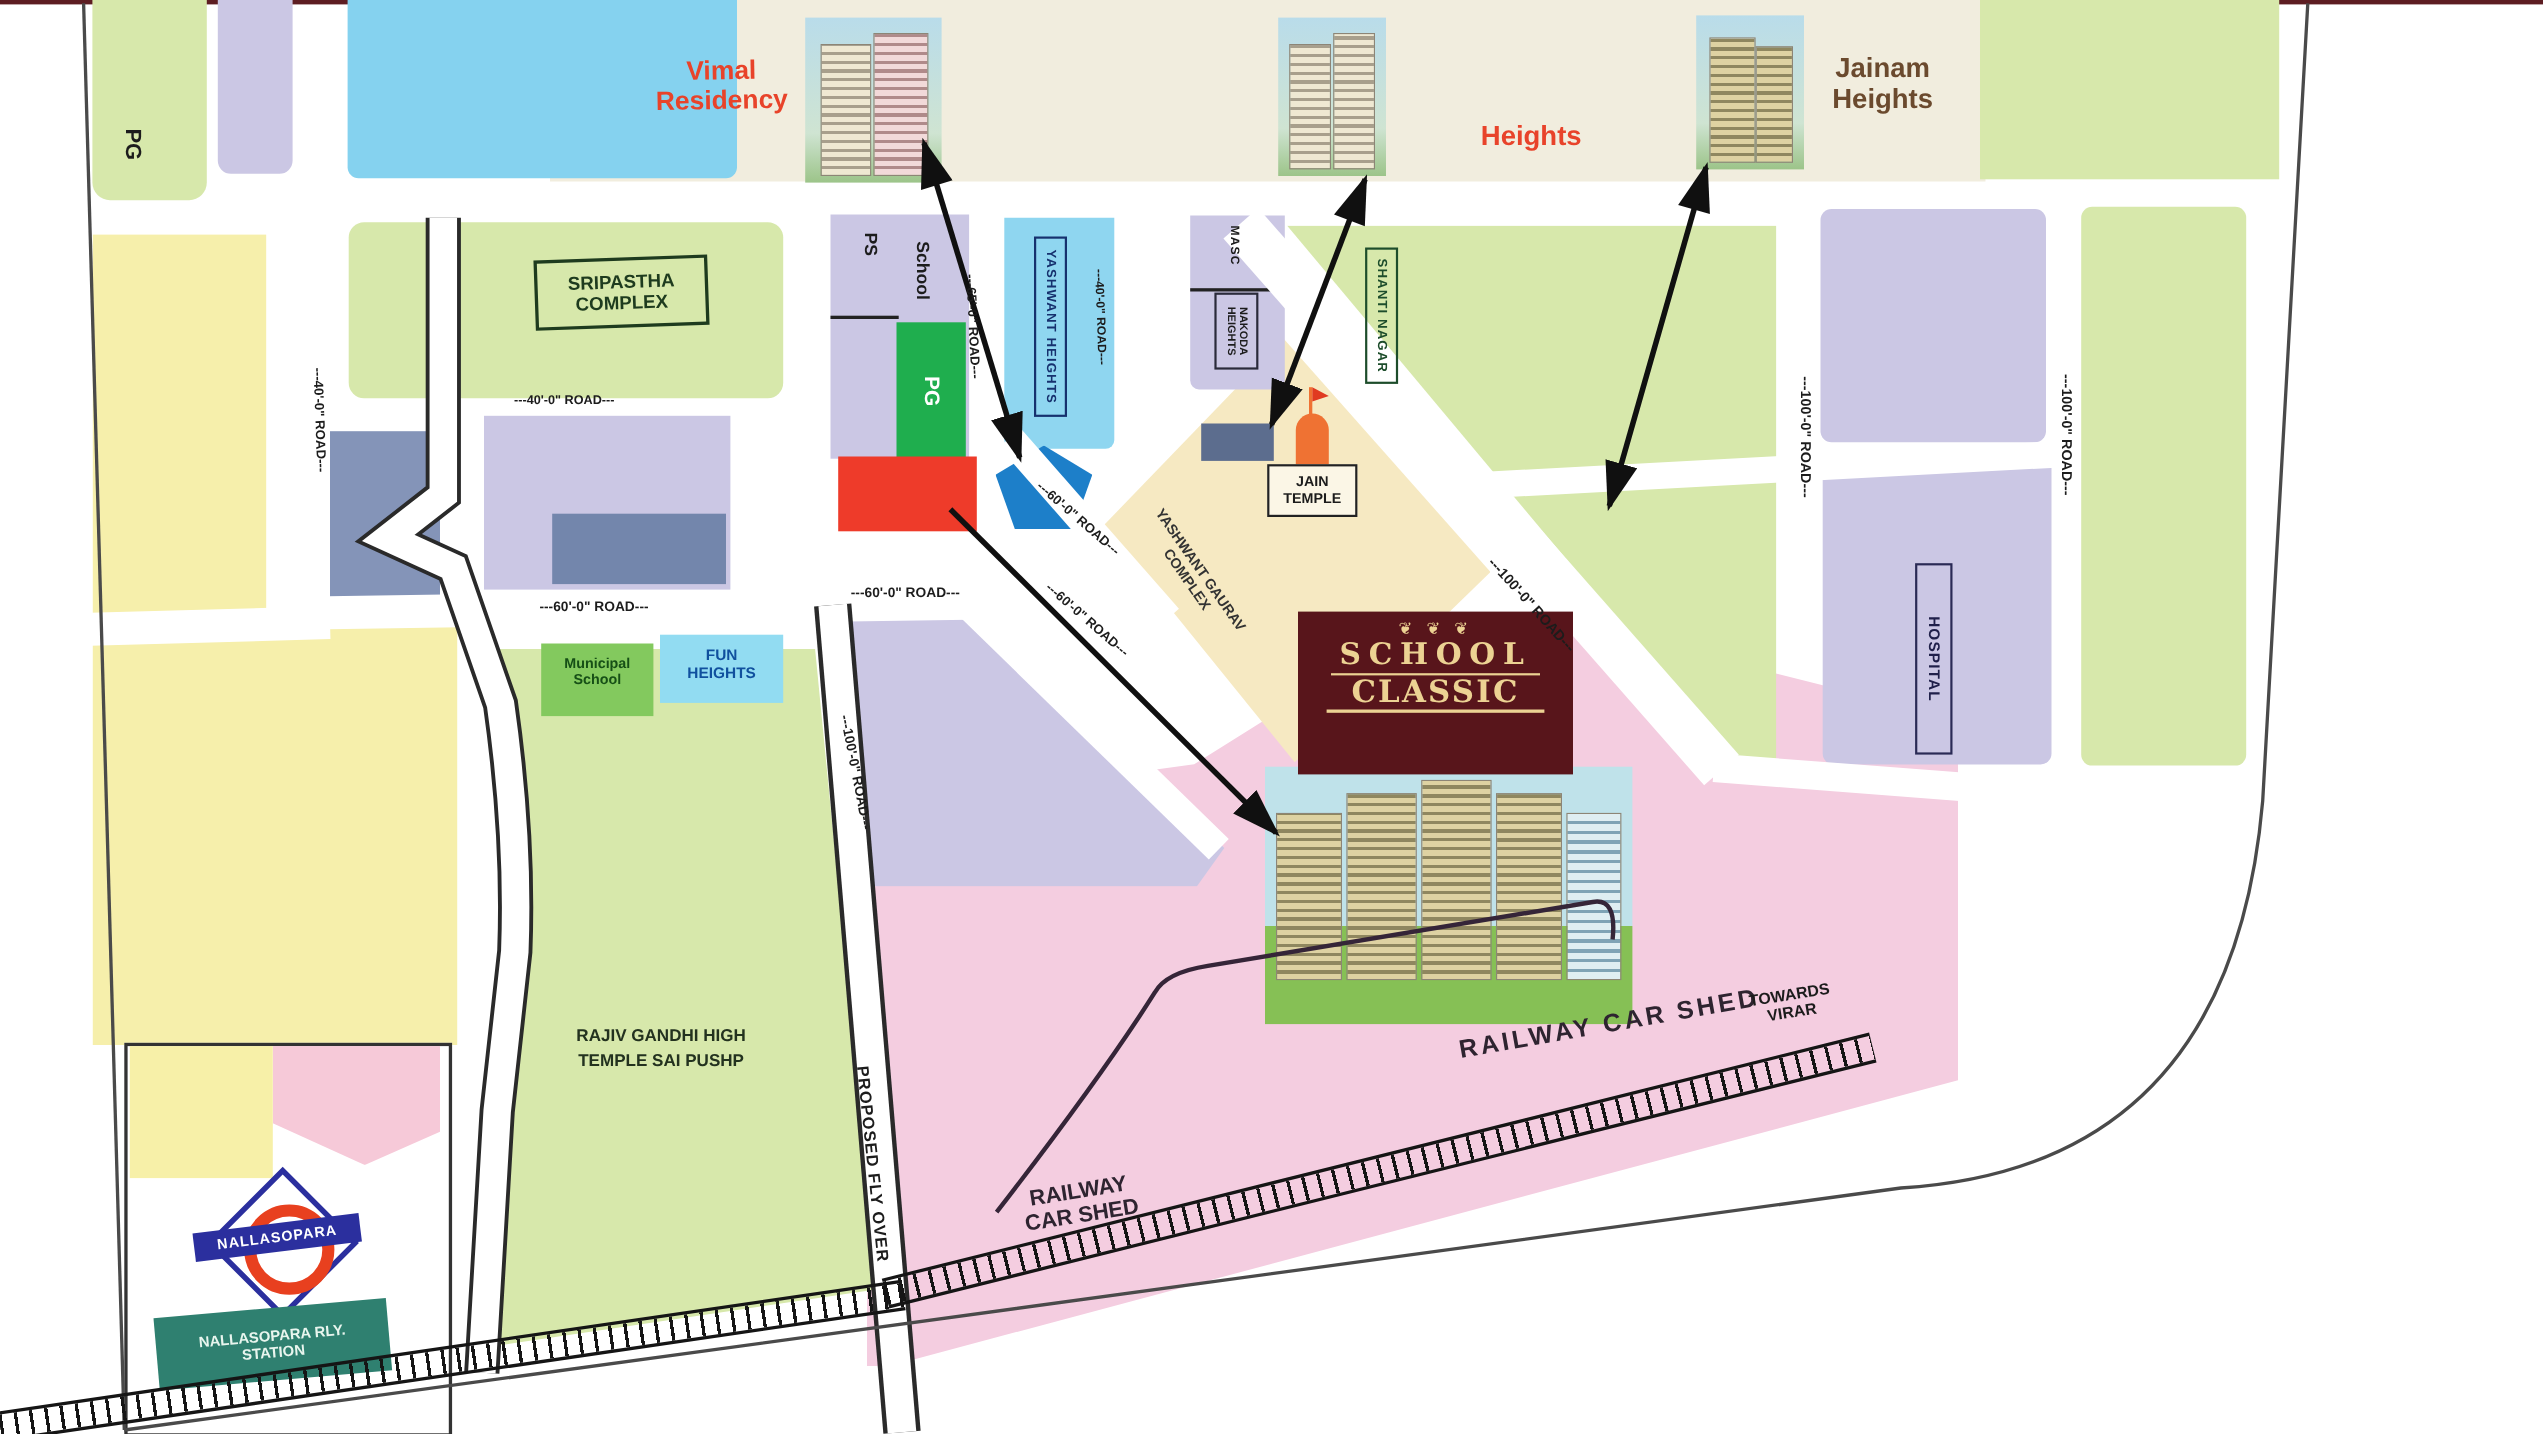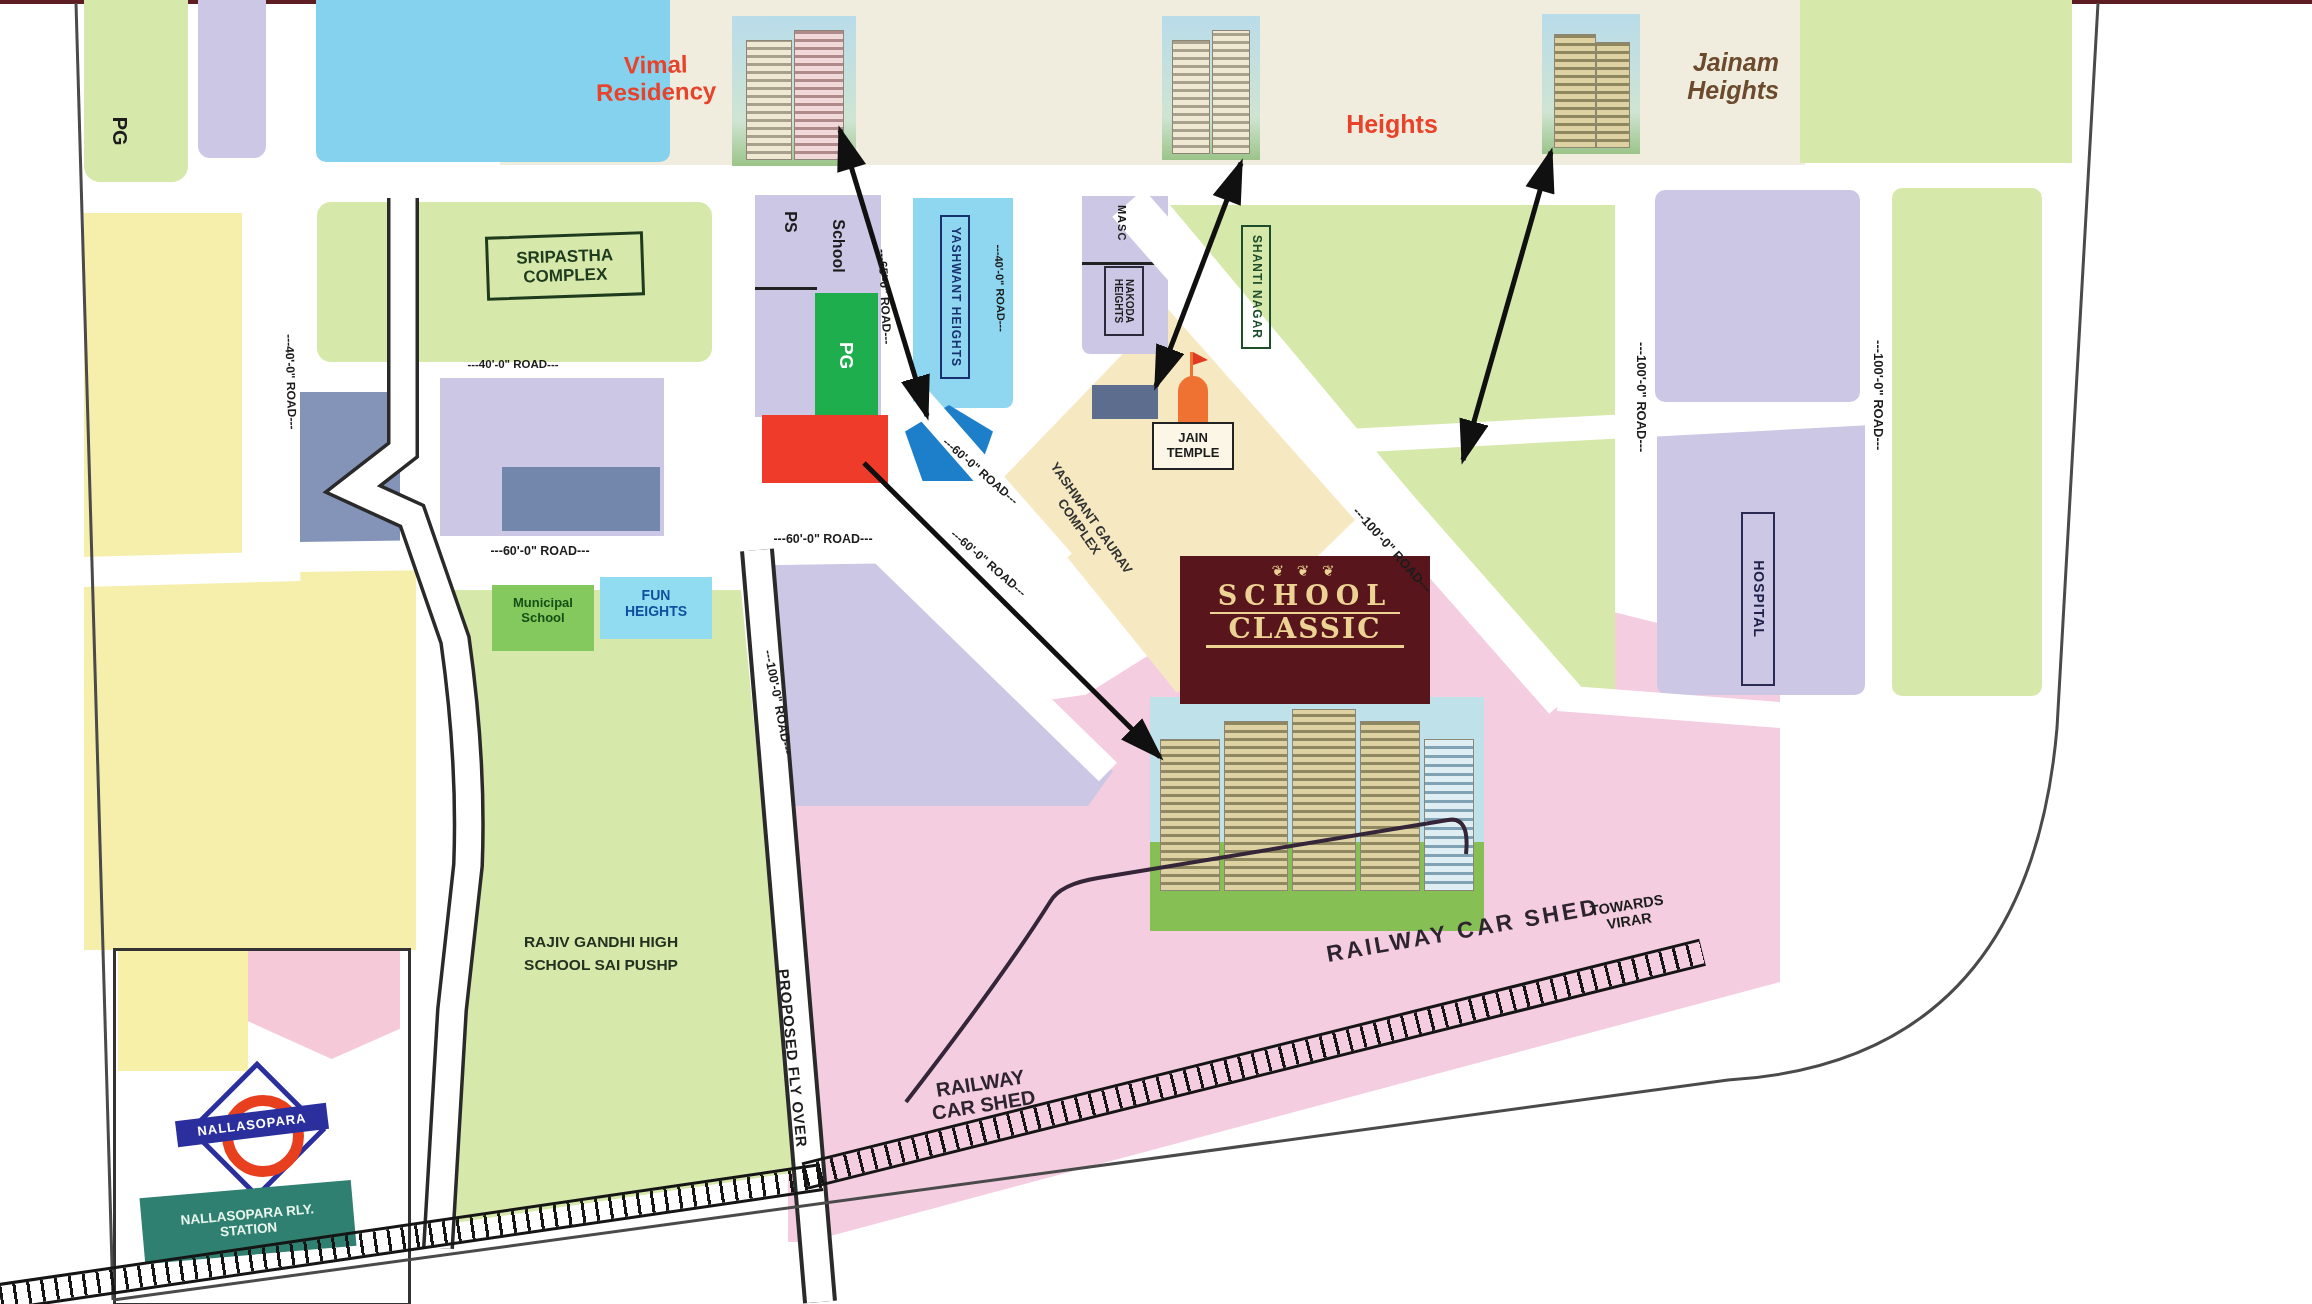--- a/index.html
+++ b/index.html
@@ -158,21 +158,21 @@
   </div>
 
   <div class="abs z3" style="left:1174px;top:350px;width:40px;height:78px;">
     <div class="abs" style="left:16px;top:2px;width:3px;height:26px;background:#ef7233;"></div>
     <div class="abs" style="left:19px;top:2px;width:0;height:0;border-top:8px solid transparent;border-bottom:5px solid transparent;border-left:15px solid #e03a20;"></div>
     <div class="abs" style="left:4px;bottom:0;width:30px;height:52px;background:#ef7233;border-radius:15px 15px 3px 3px;"></div>
   </div>
 
   <div class="lbl z5" style="left:592px;top:52px;width:128px;font-size:24px;color:#e8432a;transform:rotate(-1deg);">Vimal Residency</div>
   <div class="lbl z5" style="left:1322px;top:110px;width:140px;font-size:25px;color:#e8432a;">Heights</div>
-  <div class="lbl z5" style="left:1644px;top:48px;width:135px;font-size:25px;color:#6b4a2e;text-align:right;font-style:italic;">Jainam Heights</div>
+  <div class="lbl z5" style="left:1644px;top:48px;width:135px;font-size:25px;color:#6b4a2e;text-align:center;">Jainam Heights</div>
 
   <div class="lbl z5 boxed" style="left:486px;top:234px;width:152px;height:58px;border-width:3px;border-color:#1e3b1e;color:#1e3b1e;font-size:17px;transform:rotate(-2deg);">
       <span style="width:120px;">SRIPASTHA COMPLEX</span>
     </div>
   <div class="lbl z5" style="left:90px;top:120px;width:60px;font-size:20px;transform:rotate(90deg);">PG</div>
   <div class="lbl z5" style="left:765px;top:213px;width:50px;font-size:16px;transform:rotate(90deg);">PS</div>
   <div class="lbl z5" style="left:790px;top:237px;width:96px;font-size:16px;transform:rotate(90deg);">School</div>
   <div class="lbl z5" style="left:816px;top:345px;width:60px;font-size:19px;color:#ffffff;transform:rotate(90deg);">PG</div>
   <div class="lbl z5 boxed" style="left:873px;top:282px;width:160px;height:26px;border-width:2px;border-color:#16316e;color:#16316e;font-size:12px;transform:rotate(90deg);letter-spacing:1px;">
       <span>YASHWANT HEIGHTS</span>
@@ -186,21 +186,21 @@
     </div>
   <div class="lbl z5 boxed" style="left:1152px;top:422px;width:78px;height:44px;border-width:2.5px;border-color:#222;background:#fbf6e6;font-size:13px;">
       <span style="width:56px;">JAIN TEMPLE</span>
     </div>
   <div class="lbl z5" style="left:1010px;top:508px;width:150px;font-size:13px;transform:rotate(55deg);color:#333;">YASHWANT GAURAV COMPLEX</div>
   <div class="lbl z5 boxed" style="left:1671px;top:582px;width:170px;height:30px;border-width:2.5px;border-color:#2a2a55;color:#20204a;font-size:14px;letter-spacing:1px;transform:rotate(90deg);">
       <span>HOSPITAL</span>
     </div>
   <div class="lbl z5" style="left:498px;top:596px;width:90px;font-size:13px;color:#164f16;">Municipal School</div>
   <div class="lbl z5" style="left:616px;top:588px;width:80px;font-size:14px;color:#10509e;">FUN HEIGHTS</div>
-  <div class="lbl z5" style="left:522px;top:930px;width:158px;font-size:15.5px;color:#23321f;line-height:1.5;">RAJIV GANDHI HIGH SCHOOL SAI PUSHP</div>
+  <div class="lbl z5" style="left:522px;top:930px;width:158px;font-size:15.5px;color:#23321f;line-height:1.5;">RAJIV GANDHI HIGH TEMPLE SAI PUSHP</div>
 
   <div class="lbl z5 rlbl" style="left:1273px;top:918px;width:380px;font-size:23px;letter-spacing:3px;color:#2e2430;transform:rotate(-10deg);">RAILWAY CAR SHED</div>
   <div class="lbl z5" style="left:922px;top:1072px;width:120px;font-size:20px;color:#2e2430;transform:rotate(-9deg);">RAILWAY CAR SHED</div>
   <div class="lbl z5" style="left:667px;top:1050px;width:250px;font-size:15px;letter-spacing:1px;transform:rotate(84deg);">PROPOSED FLY OVER</div>
   <div class="lbl z5" style="left:1582px;top:897px;width:92px;font-size:14.5px;transform:rotate(-9deg);">TOWARDS VIRAR</div>
 
   <div class="lbl z5 rlbl" style="left:175px;top:375px;width:230px;font-size:12px;transform:rotate(88deg);">---40'-0" ROAD---</div>
   <div class="lbl z5 rlbl" style="left:438px;top:358px;width:150px;font-size:11.5px;">---40'-0" ROAD---</div>
   <div class="lbl z5 rlbl" style="left:945px;top:282px;width:110px;font-size:11px;transform:rotate(88deg);">---40'-0" ROAD---</div>
   <div class="lbl z5 rlbl" style="left:799px;top:290px;width:170px;font-size:12px;transform:rotate(87deg);">---65'-0" ROAD---</div>

